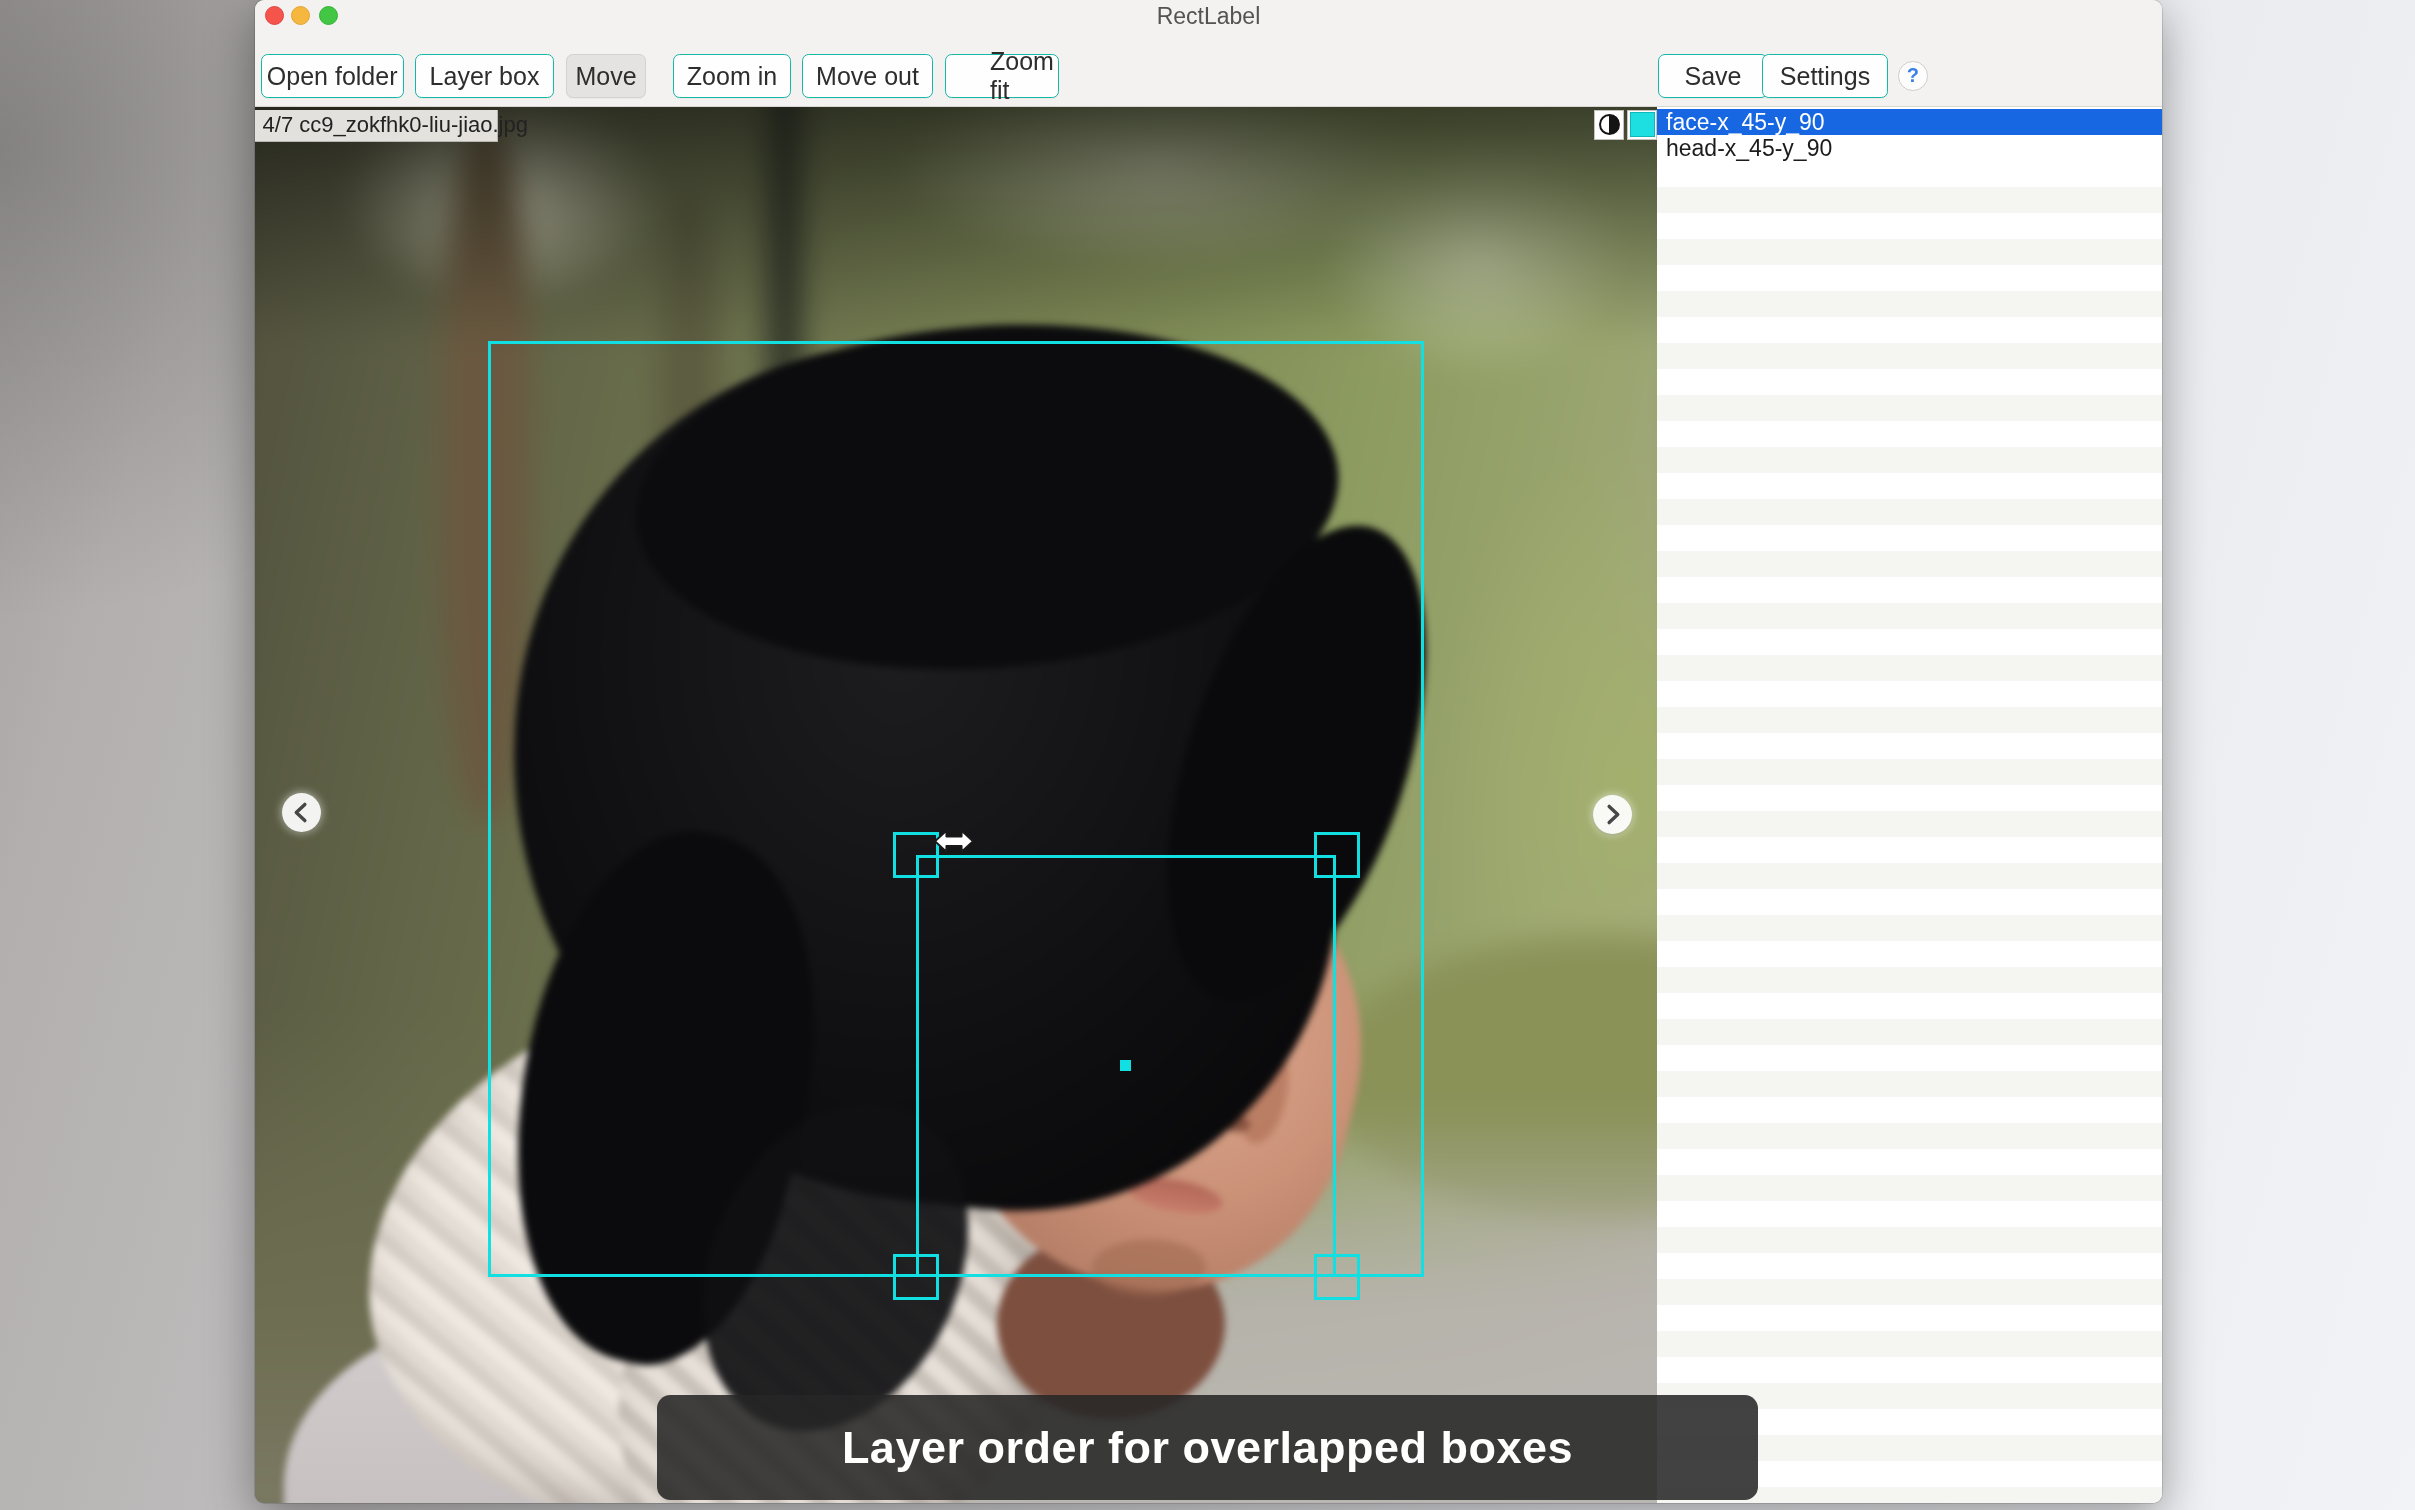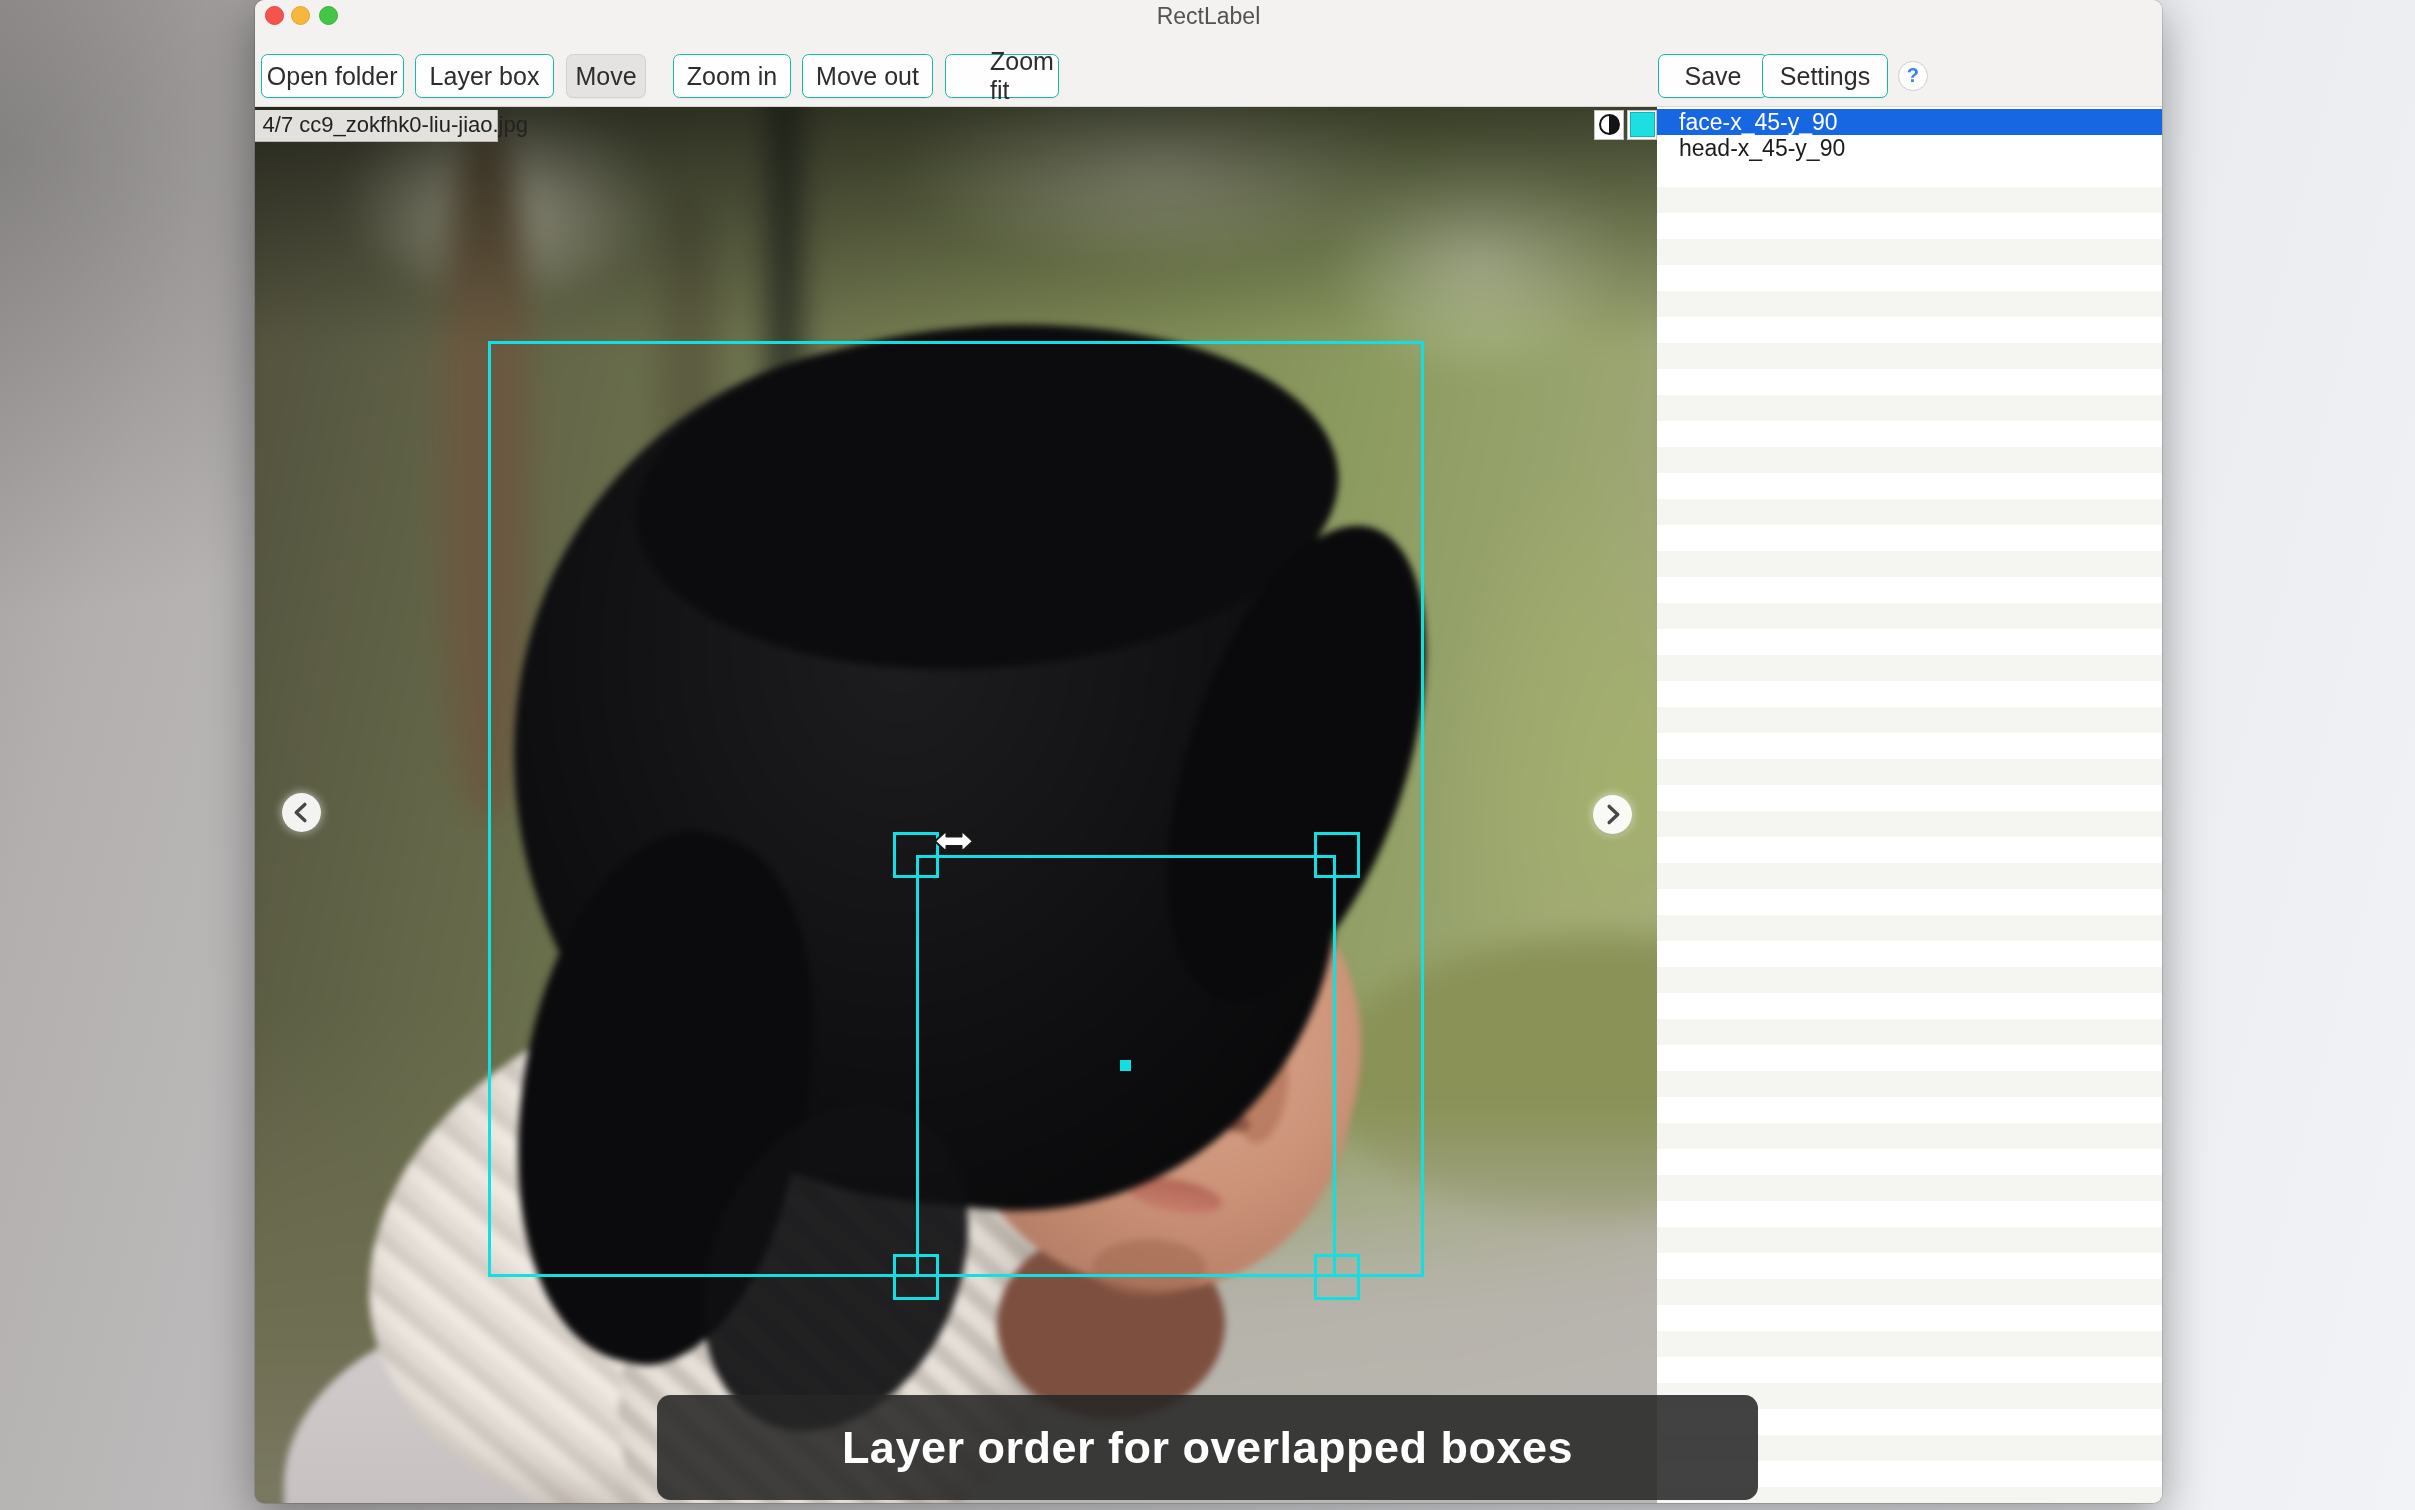--- a/index.html
+++ b/index.html
@@ -118,21 +118,21 @@
   .anno-box { position:absolute; border:3.8px solid #12dfe2; }
   .anno-handle { position:absolute; width:46px; height:46px; border:3.8px solid #12dfe2; }
   .anno-dot { position:absolute; width:10.5px; height:10.5px; background:#12dfe2; }
   .cursor-icon { position:absolute; left:678px; top:720px; z-index:7; }
 
   
   .sidebar { position:relative; flex:1; background:#ffffff; overflow:hidden; }
   .sidebar::before { content:''; position:absolute; left:0; right:0; top:80px; height:1522px;
     background:repeating-linear-gradient(to bottom,#f5f5f2 0 26px,#ffffff 26px 52px); }
   .list-row { position:absolute; left:0; right:0; height:26px; font-size:23px; line-height:26px;
-    padding-left:22px; white-space:nowrap; }
+    padding-left:9px; white-space:nowrap; }
   .row-0 { top:1.9px;  background:#1767e2; color:#ffffff; }
   .row-1 { top:27.6px; background:#ffffff; color:#1c1c1c; }
 
   
   .caption { position:absolute; left:657px; top:1395px; width:1101px; height:105px; border-radius:13.3px;
     background:rgba(38,38,38,.87); color:#ffffff; font-size:45px; letter-spacing:0.5px;
     display:flex; align-items:center; justify-content:center; z-index:20; white-space:nowrap;font-weight:bold; }
 </style>
 </head>
 <body>

